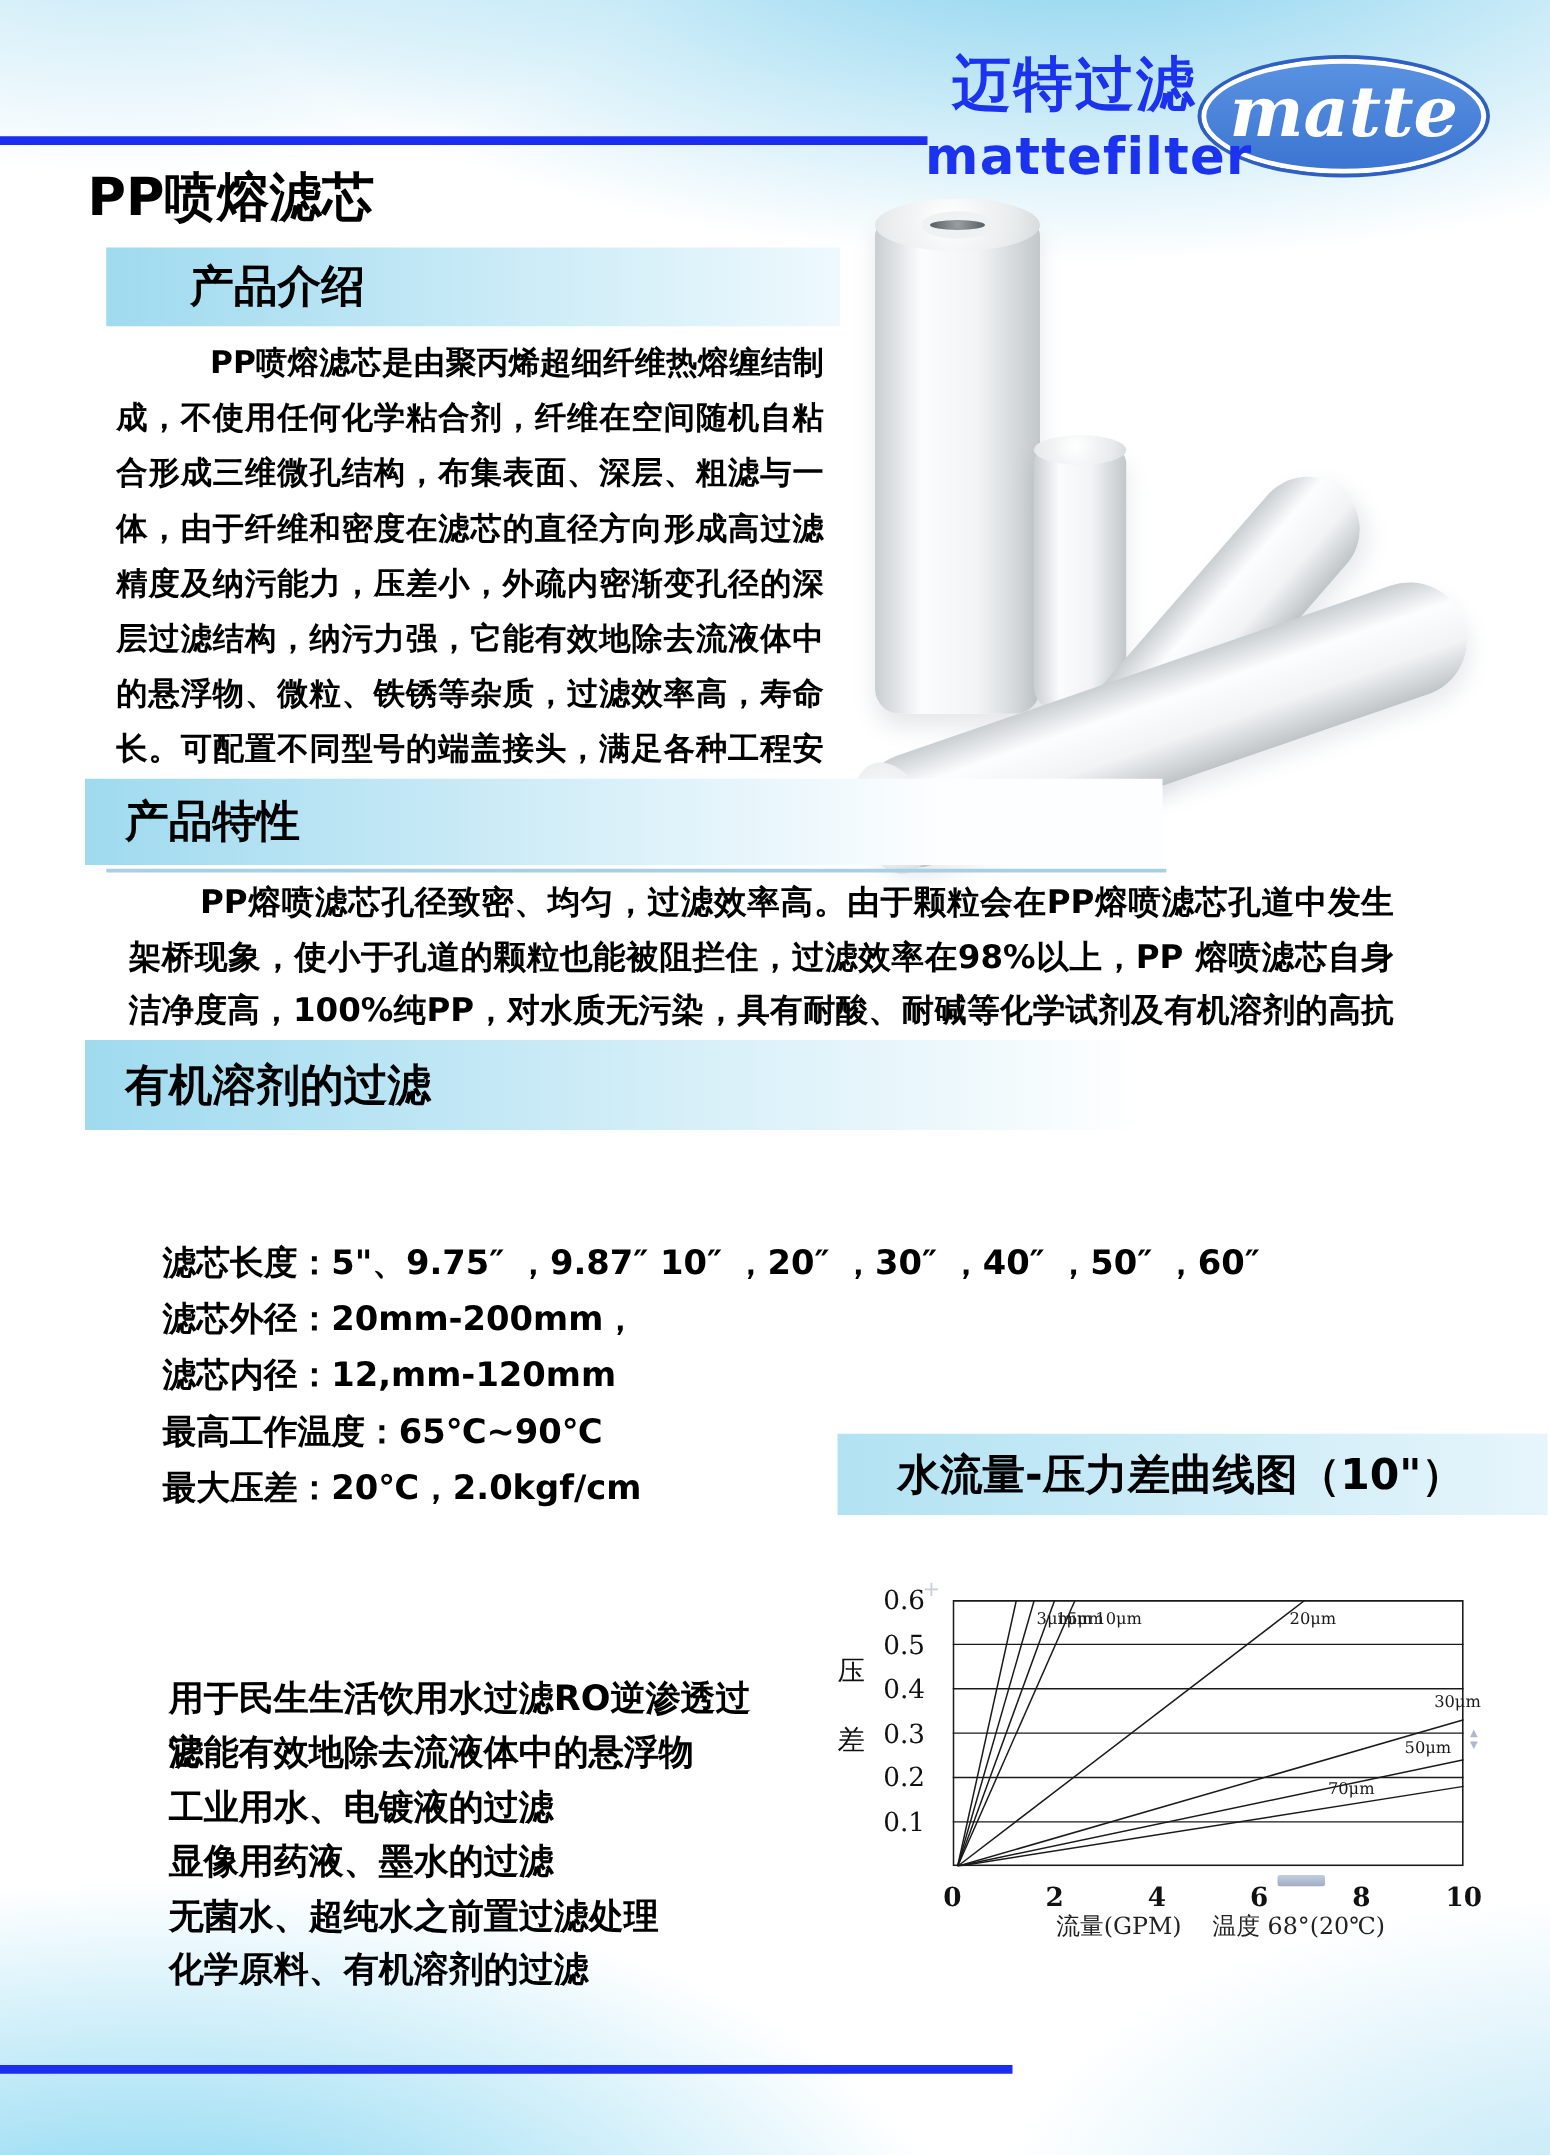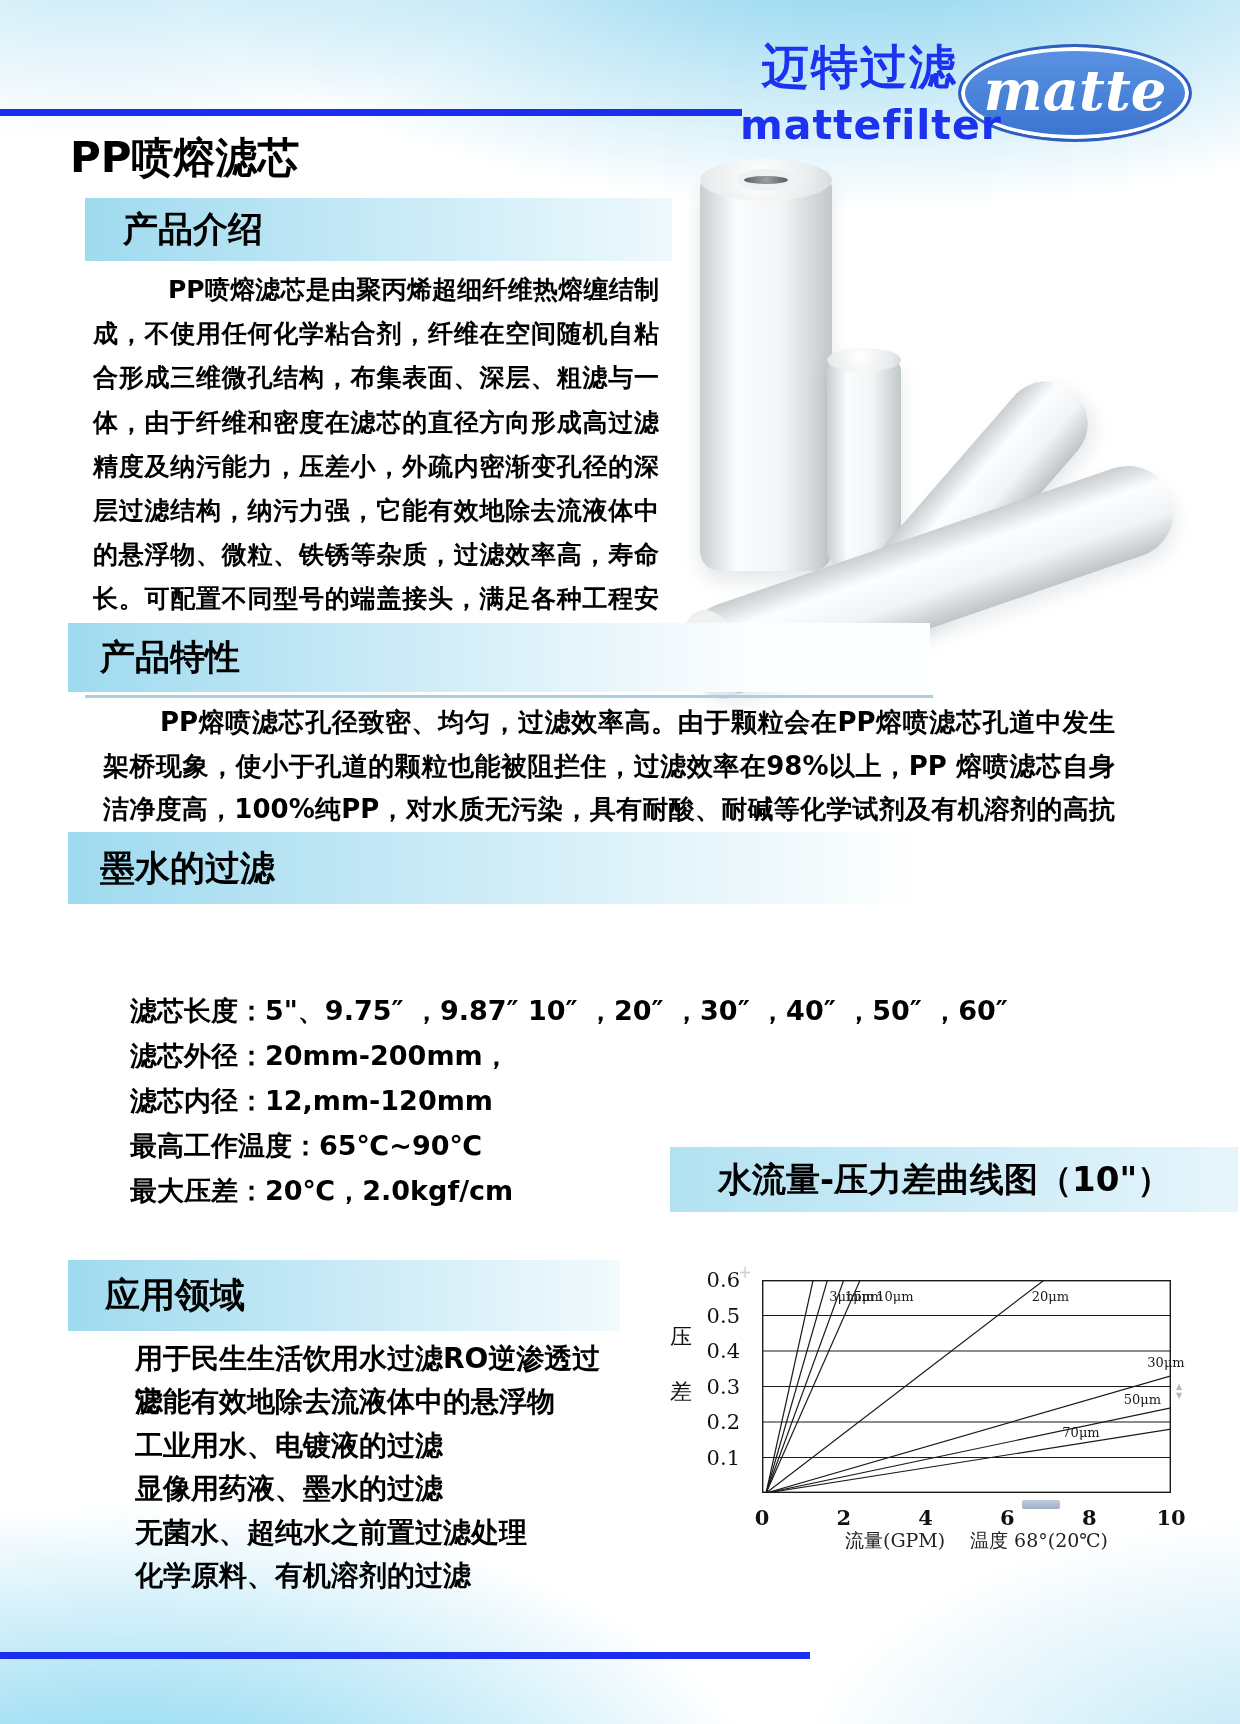--- a/index.html
+++ b/index.html
@@ -20,21 +20,21 @@
   .logo-ellipse{left:958px;top:44px;width:228px;height:92px;border-radius:50%;
     background:linear-gradient(180deg,#5b93e2,#3a74d0);border:3px solid #2f5fc0;
     box-shadow:inset 0 0 0 4px #ffffff; display:flex;align-items:center;justify-content:center;}
   .logo-matte{font-family:"DejaVu Serif",serif;font-style:italic;font-weight:bold;
     font-size:56px;color:#ffffff;line-height:1;padding-bottom:6px;}
   
   .page-title{left:70px;top:130px;font-size:42px;font-weight:bold;color:#000;}
   .banner{position:absolute;font-weight:bold;color:#000;display:flex;align-items:center;}
   .banner-text{font-size:35px;}
   #banner-intro{left:85px;top:198px;width:587px;height:63px;
-    background:linear-gradient(90deg,#9fdaef,#eef9fd);padding-left:38px;box-sizing:border-box;}
+    background:linear-gradient(90deg,#9fdaef,#eef9fd);padding-left:67px;box-sizing:border-box;}
   #banner-features{left:68px;top:623px;width:862px;height:69px;
     background:linear-gradient(90deg,#9fdaef,#fdfeff 80%);padding-left:32px;box-sizing:border-box;}
   #features-rule{left:85px;top:695px;width:848px;height:3px;background:#a8cfe2;}
   #banner-specs{left:68px;top:832px;width:1000px;height:72px;
     background:linear-gradient(90deg,#9fdaef,#ffffff 85%);padding-left:32px;box-sizing:border-box;}
   #banner-apps{left:68px;top:1260px;width:552px;height:71px;
     background:linear-gradient(90deg,#9fdaef,#f2fafd);padding-left:37px;box-sizing:border-box;}
   #banner-chart{left:670px;top:1147px;width:568px;height:65px;
     background:linear-gradient(90deg,#b2e2f2,#e6f5fb);padding-left:48px;box-sizing:border-box;}
   #banner-chart .banner-text{font-size:34px;}
@@ -117,33 +117,30 @@
     </div>
   </div>
 
   <div class="banner" id="banner-features">
     <span class="banner-text">产品特性</span>
   </div>
   <div class="abs" id="features-rule"></div>
   <div class="body-text" id="features-body">PP熔喷滤芯孔径致密、均匀，过滤效率高。由于颗粒会在PP熔喷滤芯孔道中发生架桥现象，使小于孔道的颗粒也能被阻拦住，过滤效率在98%以上，PP 熔喷滤芯自身洁净度高，100%纯PP，对水质无污染，具有耐酸、耐碱等化学试剂及有机溶剂的高抗腐蚀性。</div>
 
   <div class="banner" id="banner-specs">
-    <span class="banner-text">墨水的过滤</span>
+    <span class="banner-text">有机溶剂的过滤</span>
   </div>
   <div class="spec-list">
       <div class="list-row">滤芯长度：5"、9.75″ ，9.87″ 10″ ，20″ ，30″ ，40″ ，50″ ，60″</div>
       <div class="list-row">滤芯外径：20mm-200mm，</div>
       <div class="list-row">滤芯内径：12,mm-120mm</div>
       <div class="list-row">最高工作温度：65℃~90℃</div>
       <div class="list-row">最大压差：20℃，2.0kgf/cm</div>
     </div>
 
-  <div class="banner" id="banner-apps">
-    <span class="banner-text">应用领域</span>
-  </div>
   <div class="app-list">
       <div class="list-row">用于民生生活饮用水过滤RO逆渗透过滤</div>
       <div class="list-row">它能有效地除去流液体中的悬浮物</div>
       <div class="list-row">工业用水、电镀液的过滤</div>
       <div class="list-row">显像用药液、墨水的过滤</div>
       <div class="list-row">无菌水、超纯水之前置过滤处理</div>
       <div class="list-row">化学原料、有机溶剂的过滤</div>
     </div>
 
   <div class="banner" id="banner-chart">

